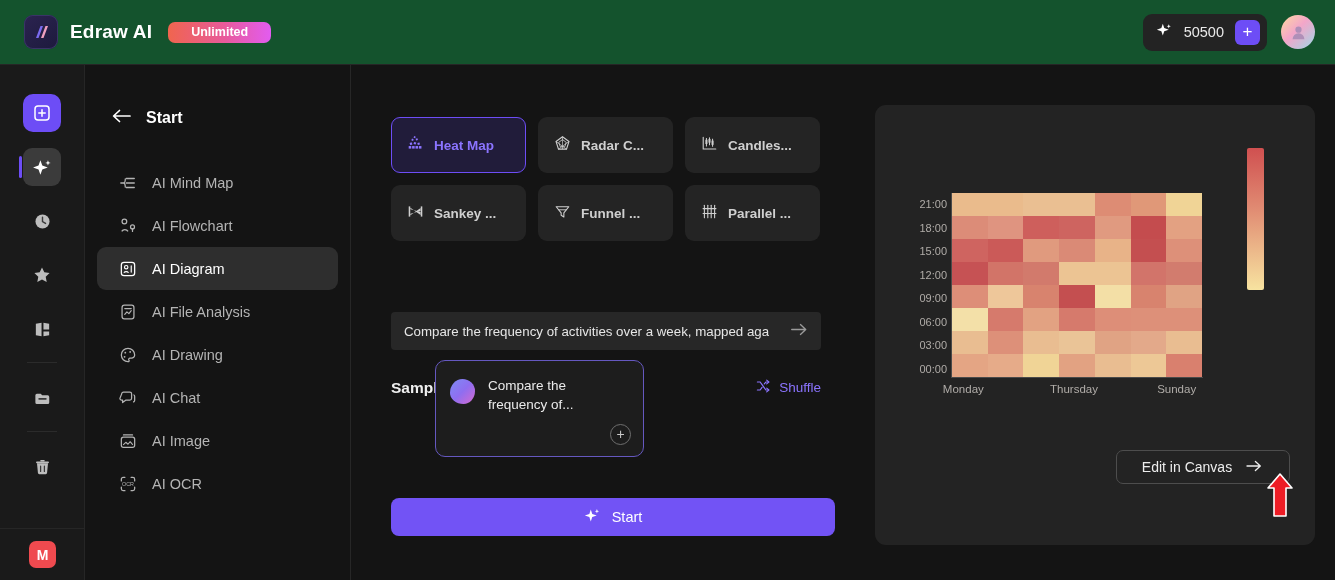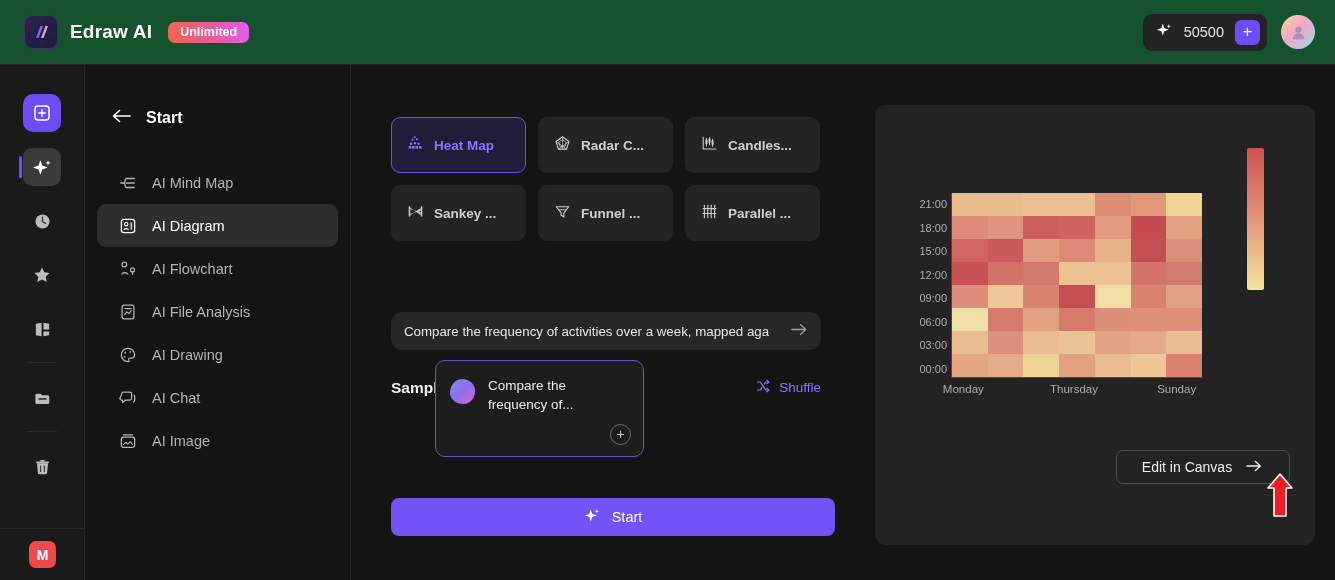--- a/index.html
+++ b/index.html
@@ -21,21 +21,21 @@
   .brand { display: flex; align-items: center; gap: 12px; }
   .logo-tile {
     width: 34px; height: 34px; border-radius: 9px;
     background: linear-gradient(140deg,#2b2350 0%,#1d1a3d 100%);
     display: flex; align-items: center; justify-content: center;
     box-shadow: inset 0 0 0 1px #3a3468;
   }
   .logo-tile svg { display: block; }
   .brand-name { color: #ffffff; font-size: 19px; font-weight: bold; letter-spacing: .2px; }
   .badge-unlimited {
-    margin-left: 4px; padding: 3px 12px 4px; border-radius: 7px;
+    margin-left: 4px; padding: 3px 23px 4px; border-radius: 7px;
     background: linear-gradient(90deg,#f0654e 0%,#e85a9b 55%,#e25cf0 100%);
     color: #fff; font-size: 12.5px; font-weight: bold;
   }
   .topright { display: flex; align-items: center; gap: 14px; }
   .credits {
     display: flex; align-items: center; gap: 11px;
     background: #232323; border-radius: 9px; padding: 6px 7px 6px 13px; height: 37px;
   }
   .credits-val { color: #e9e9e9; font-size: 14.5px; }
   .plus-sq {
@@ -103,21 +103,21 @@
   .chip {
     width: 135px; height: 56px; border-radius: 9px; background: #242424;
     display: flex; align-items: center; gap: 10px; padding-left: 15px;
     color: #cfcfcf; font-size: 13.5px; font-weight: bold;
     border: 1px solid transparent;
   }
   .chip.selected { background: #211c3a; border: 1px solid #6d4df6; color: #8b74ff; }
 
   .prompt-bar {
     position: absolute; left: 40px; top: 247px; width: 430px; height: 38px;
-    background: #272727; border-radius: 11px;
+    background: #272727; border-radius: 4px;
     display: flex; align-items: center; justify-content: space-between;
     padding: 0 12px 0 13px;
   }
   .prompt-text { color: #e6e6e6; font-size: 13.3px; white-space: nowrap; overflow: hidden; }
 
   .sp-header {
     position: absolute; left: 40px; top: 313px; width: 430px;
     display: flex; align-items: center; justify-content: space-between;
   }
   .sp-title { color: #efefef; font-size: 15.5px; font-weight: bold; }
@@ -291,47 +291,47 @@
       <div class="menu-item">
         <span class="menu-ico">
           <svg width="18" height="18" viewBox="0 0 20 20">
             <path d="M2 10 h3 M8 5 h9 M8 10 h9 M8 15 h9" stroke="#b4b4b4" stroke-width="1.4" stroke-linecap="round"></path>
             <path d="M5 10 q2 0 2-5 M5 10 q2 0 2 5" stroke="#b4b4b4" stroke-width="1.4" fill="none"></path>
           </svg>
         </span>
         <span>AI Mind Map</span>
       </div>
 
+      <div class="menu-item">
+        <span class="menu-ico">
+          <svg width="18" height="18" viewBox="0 0 20 20">
+            <circle cx="6" cy="5" r="2.6" fill="none" stroke="#b4b4b4" stroke-width="1.4"></circle>
+            <path d="M3 16 a4 4 0 0 1 7 0" fill="none" stroke="#b4b4b4" stroke-width="1.4"></path>
+            <circle cx="15" cy="11" r="2.2" fill="none" stroke="#b4b4b4" stroke-width="1.4"></circle>
+            <path d="M15 13.2 v2.8" stroke="#b4b4b4" stroke-width="1.4" stroke-linecap="round"></path>
+          </svg>
+        </span>
+        <span>AI Flowchart</span>
+      </div>
+
       <div class="menu-item active">
         <span class="menu-ico">
           <svg width="18" height="18" viewBox="0 0 20 20">
             <rect x="2.6" y="2.6" width="14.8" height="14.8" rx="3" fill="none" stroke="#ffffff" stroke-width="1.4"></rect>
             <circle cx="8" cy="8" r="1.9" fill="none" stroke="#ffffff" stroke-width="1.3"></circle>
             <path d="M5.4 14.2 a3.2 3.2 0 0 1 5.2 0" fill="none" stroke="#ffffff" stroke-width="1.3"></path>
             <path d="M13.6 6.6 v6.8" stroke="#ffffff" stroke-width="1.3" stroke-linecap="round"></path>
           </svg>
         </span>
         <span>AI Diagram</span>
       </div>
 
       <div class="menu-item">
         <span class="menu-ico">
           <svg width="18" height="18" viewBox="0 0 20 20">
-            <circle cx="6" cy="5" r="2.6" fill="none" stroke="#b4b4b4" stroke-width="1.4"></circle>
-            <path d="M3 16 a4 4 0 0 1 7 0" fill="none" stroke="#b4b4b4" stroke-width="1.4"></path>
-            <circle cx="15" cy="11" r="2.2" fill="none" stroke="#b4b4b4" stroke-width="1.4"></circle>
-            <path d="M15 13.2 v2.8" stroke="#b4b4b4" stroke-width="1.4" stroke-linecap="round"></path>
-          </svg>
-        </span>
-        <span>AI Flowchart</span>
-      </div>
-
-      <div class="menu-item">
-        <span class="menu-ico">
-          <svg width="18" height="18" viewBox="0 0 20 20">
             <rect x="3.4" y="2.4" width="13.2" height="15.2" rx="2.6" fill="none" stroke="#b4b4b4" stroke-width="1.4"></rect>
             <path d="M6.4 6.2 h7.2" stroke="#b4b4b4" stroke-width="1.3" stroke-linecap="round"></path>
             <path d="M6.4 12.6 l2.4-2.8 l2.2 2 l2.6-3.2" stroke="#b4b4b4" stroke-width="1.3" fill="none" stroke-linecap="round" stroke-linejoin="round"></path>
           </svg>
         </span>
         <span>AI File Analysis</span>
       </div>
 
       <div class="menu-item">
         <span class="menu-ico">
@@ -359,20 +359,29 @@
         <span class="menu-ico">
           <svg width="18" height="18" viewBox="0 0 20 20">
             <rect x="2.6" y="5.6" width="14.8" height="11.4" rx="2.4" fill="none" stroke="#b4b4b4" stroke-width="1.4"></rect>
             <path d="M5 3.2 h10" stroke="#b4b4b4" stroke-width="1.4" stroke-linecap="round"></path>
             <path d="M4.6 14.4 l3-3 l2.4 2.2 l2.4-2.8 l3 3.6" fill="none" stroke="#b4b4b4" stroke-width="1.2" stroke-linejoin="round"></path>
           </svg>
         </span>
         <span>AI Image</span>
       </div>
 
+      <div class="menu-item">
+        <span class="menu-ico">
+          <svg width="18" height="18" viewBox="0 0 20 20">
+            <path d="M2.6 6.6 V4.6 a2 2 0 0 1 2-2 h2 M13.4 2.6 h2 a2 2 0 0 1 2 2 v2 M17.4 13.4 v2 a2 2 0 0 1-2 2 h-2 M6.6 17.4 h-2 a2 2 0 0 1-2-2 v-2" fill="none" stroke="#b4b4b4" stroke-width="1.4" stroke-linecap="round"></path>
+            <text x="10" y="12.4" font-size="6" fill="#b4b4b4" text-anchor="middle" font-family="Liberation Sans, sans-serif">OCR</text>
+          </svg>
+        </span>
+        <span>AI OCR</span>
+      </div>
 
     </div>
   </div>
 
   <div class="main">
 
     <div class="chips">
 
       <div class="chip selected">
         <span>

